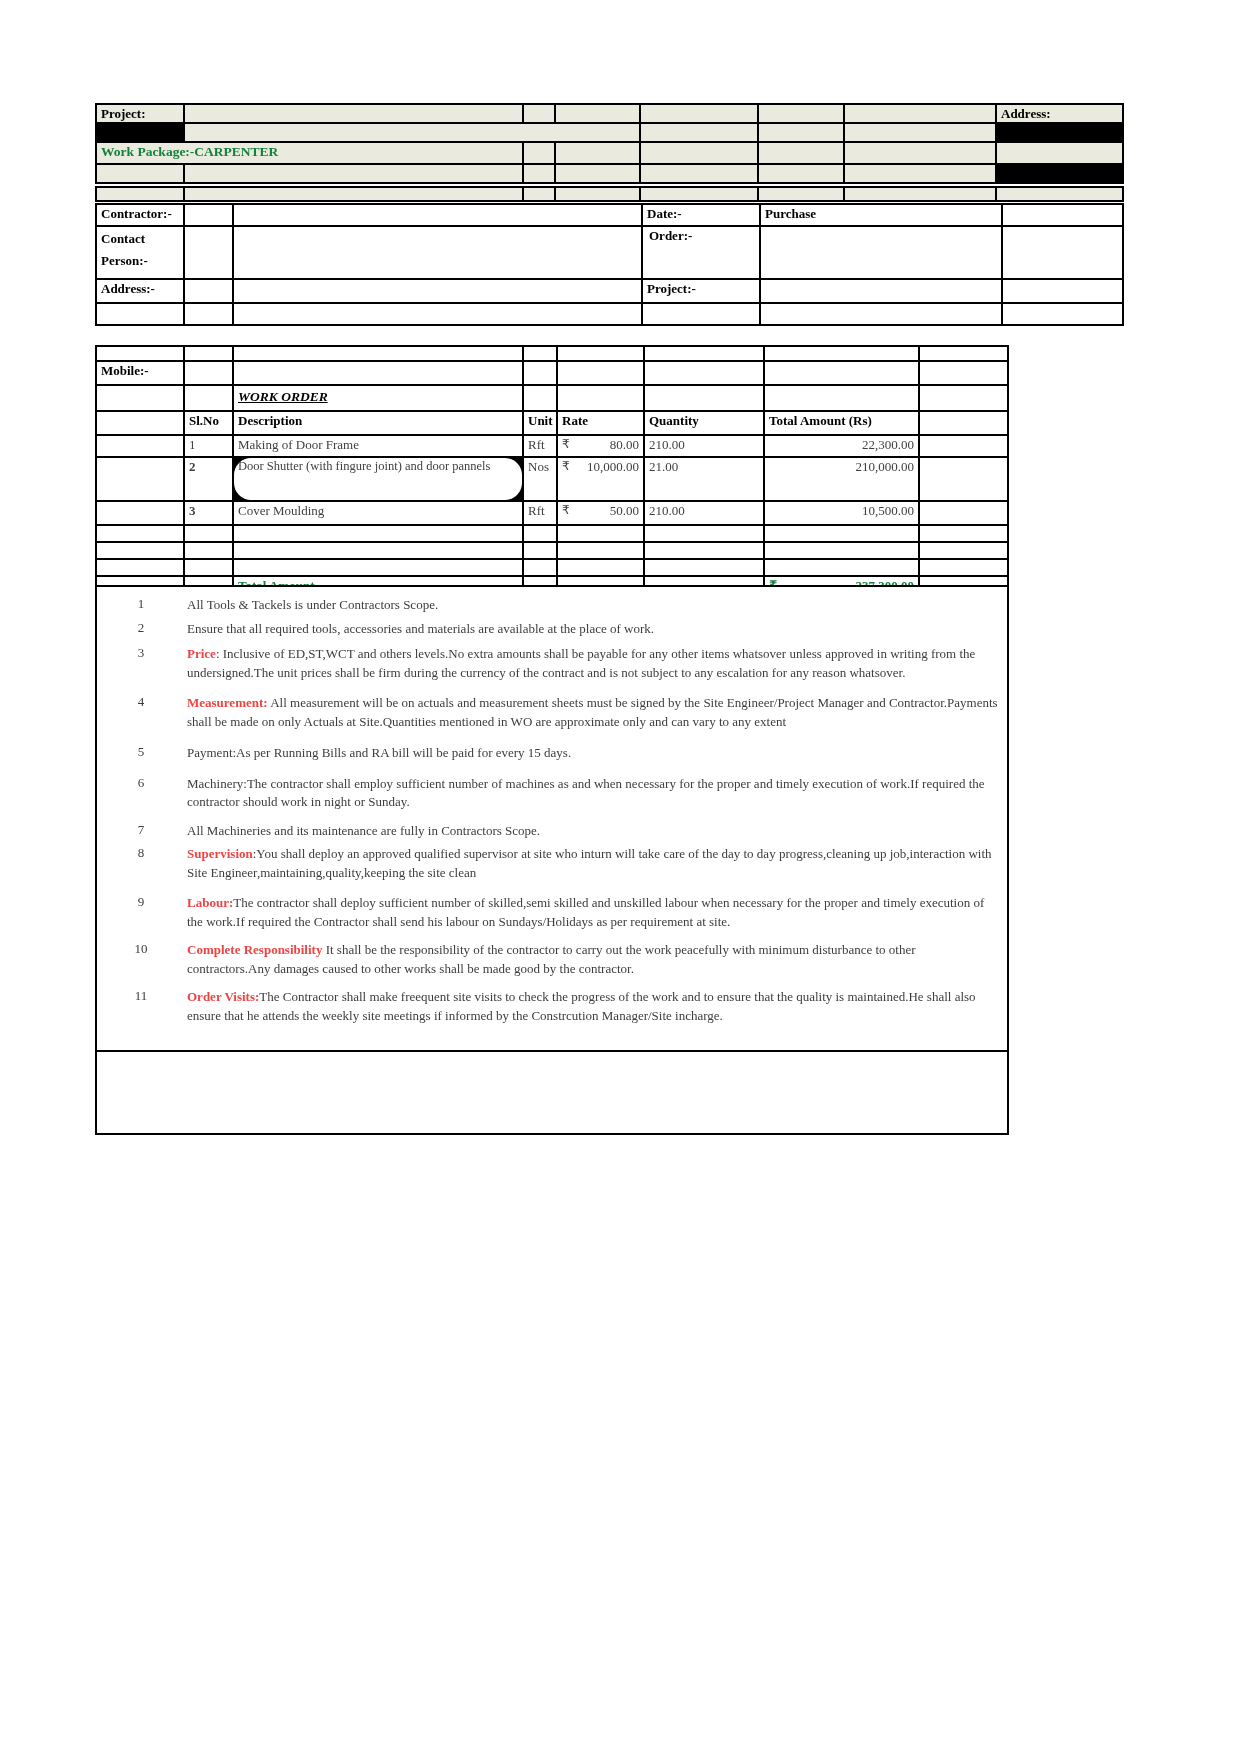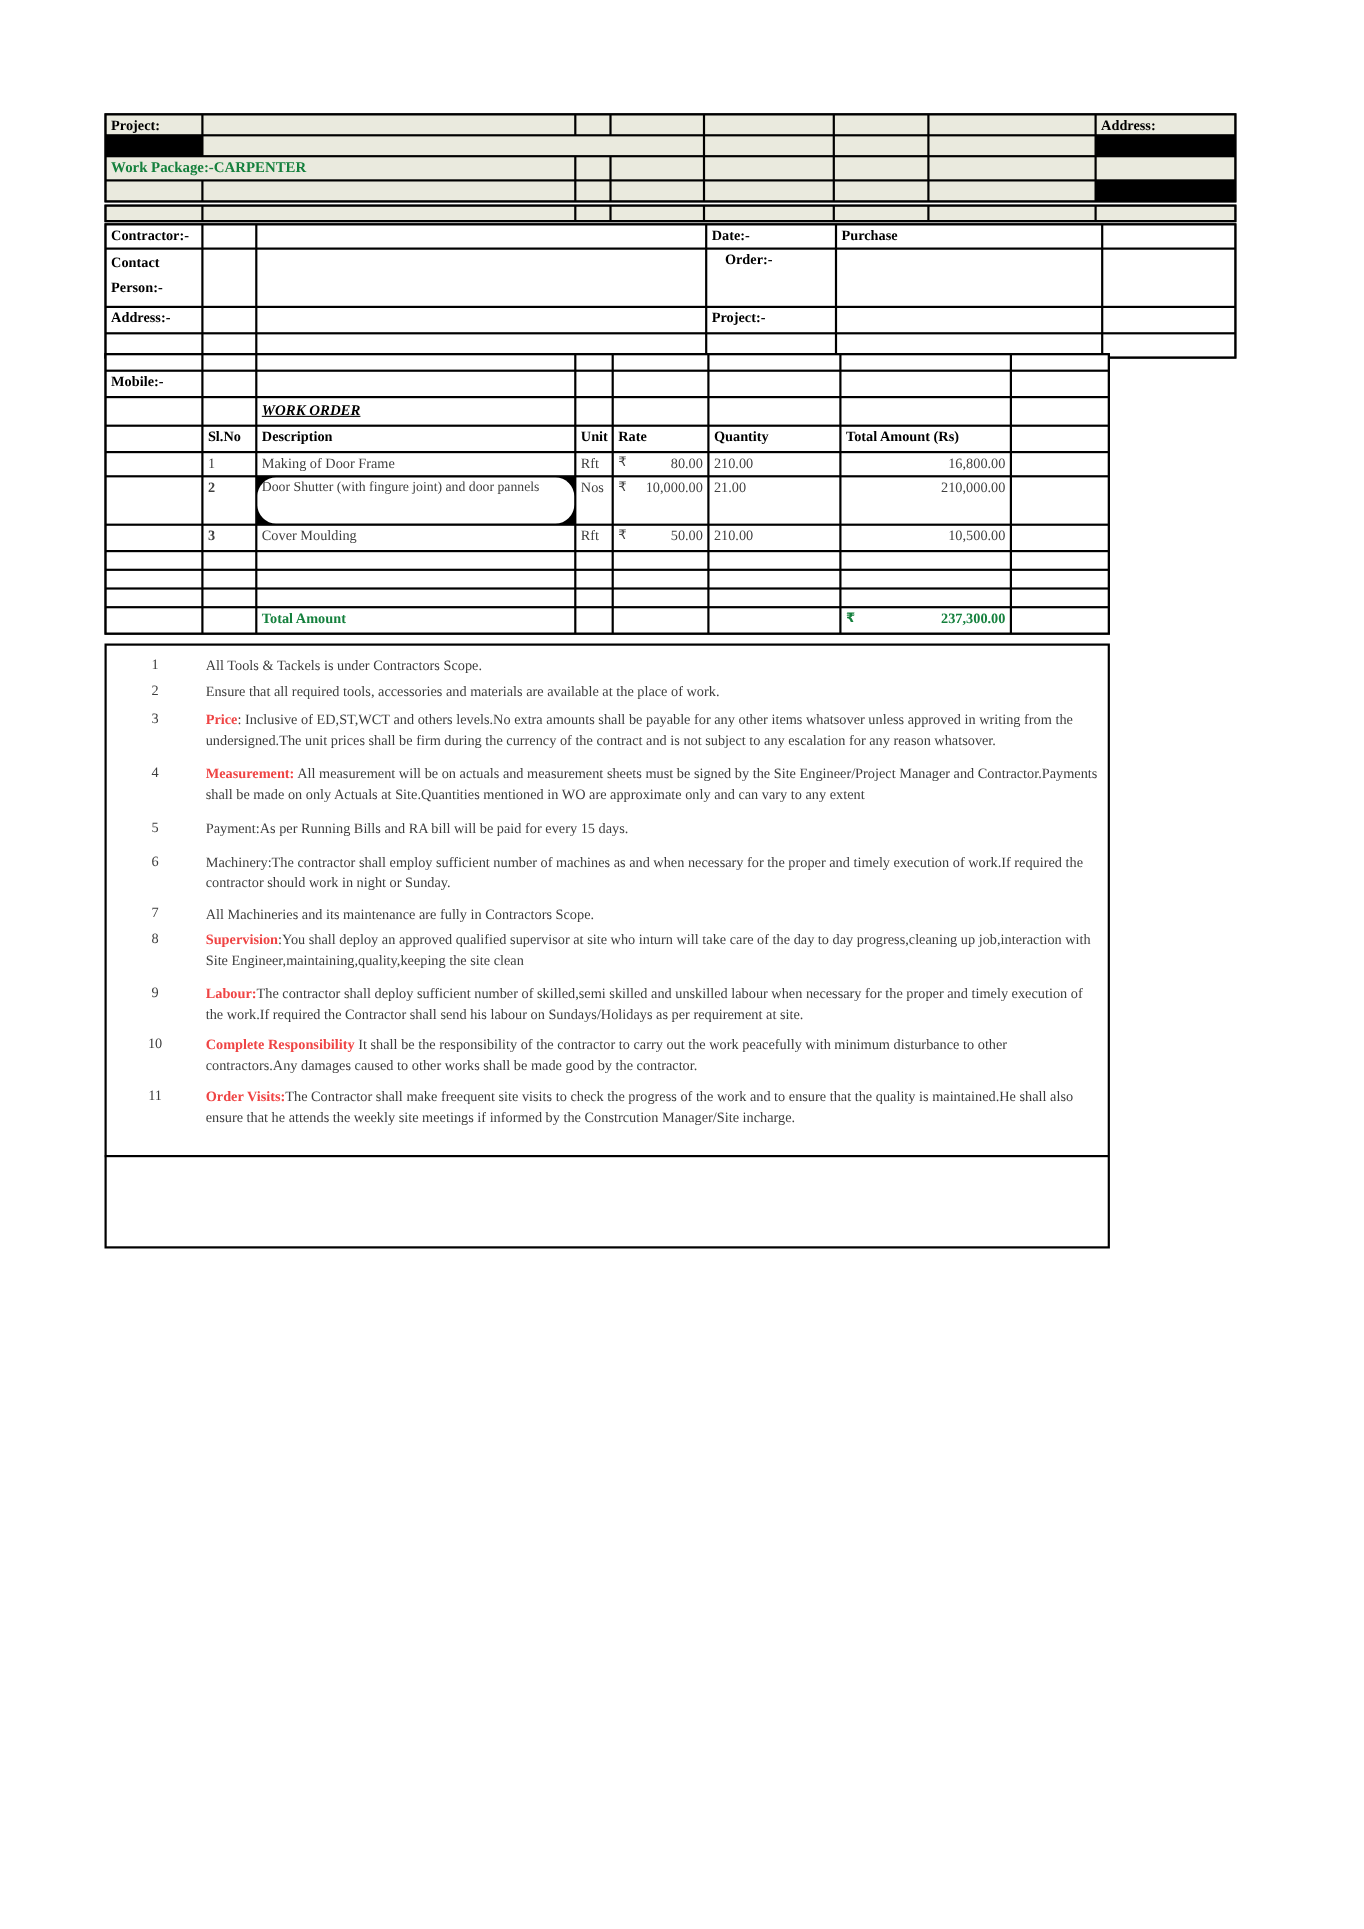--- a/index.html
+++ b/index.html
@@ -82,40 +82,40 @@
     <div class="cell lbl">Contractor:-</div>
     <div class="cell"></div>
     <div class="cell"></div>
     <div class="cell lbl">Date:-</div>
     <div class="cell lbl">Purchase</div>
     <div class="cell"></div>
 
     <div class="cell lbl" style="line-height:22px;">Contact Person:-</div>
     <div class="cell"></div>
     <div class="cell"></div>
-    <div class="cell lbl" style="padding-left:16px;">Order:-</div>
+    <div class="cell lbl" style="padding-left:6px;">Order:-</div>
     <div class="cell"></div>
     <div class="cell"></div>
 
     <div class="cell lbl">Address:-</div>
     <div class="cell"></div>
     <div class="cell"></div>
     <div class="cell lbl">Project:-</div>
     <div class="cell"></div>
     <div class="cell"></div>
 
     <div class="cell"></div>
     <div class="cell"></div>
     <div class="cell"></div>
     <div class="cell"></div>
     <div class="cell"></div>
     <div class="cell"></div>
   </div>
 
-  <div class="grid" style="left:95px;top:321px;width:914px;grid-template-columns:86px 47px 288px 32px 85px 118px 153px 1fr;grid-template-rows:13px 22px 24px 22px 20px 42px 22px 15px 15px 15px 22px;">
+  <div class="grid" style="left:95px;top:345px;width:914px;grid-template-columns:86px 47px 288px 32px 85px 118px 153px 1fr;grid-template-rows:13px 22px 24px 22px 20px 42px 22px 15px 15px 15px 22px;">
 
     <div class="cell"></div>
     <div class="cell"></div>
     <div class="cell"></div>
     <div class="cell"></div>
     <div class="cell"></div>
     <div class="cell"></div>
     <div class="cell"></div>
     <div class="cell"></div>
 
@@ -148,21 +148,21 @@
 
     <div class="cell"></div>
     <div class="cell val">1</div>
     <div class="cell val nowrap">Making of Door Frame</div>
     <div class="cell val">Rft</div>
     <div class="cell val ratecell">
       <span class="rupee">₹</span>
       <span>80.00</span>
     </div>
     <div class="cell val">210.00</div>
-    <div class="cell val right">16,800.00</div>
+    <div class="cell val right">22,300.00</div>
     <div class="cell"></div>
 
     <div class="cell"></div>
     <div class="cell val slbold">2</div>
     <div class="cell val nowrap" style="font-size:12.5px;border-radius:17px;">Door Shutter  (with fingure joint) and door pannels</div>
     <div class="cell val">Nos</div>
     <div class="cell val ratecell">
       <span class="rupee">₹</span>
       <span>10,000.00</span>
     </div>

